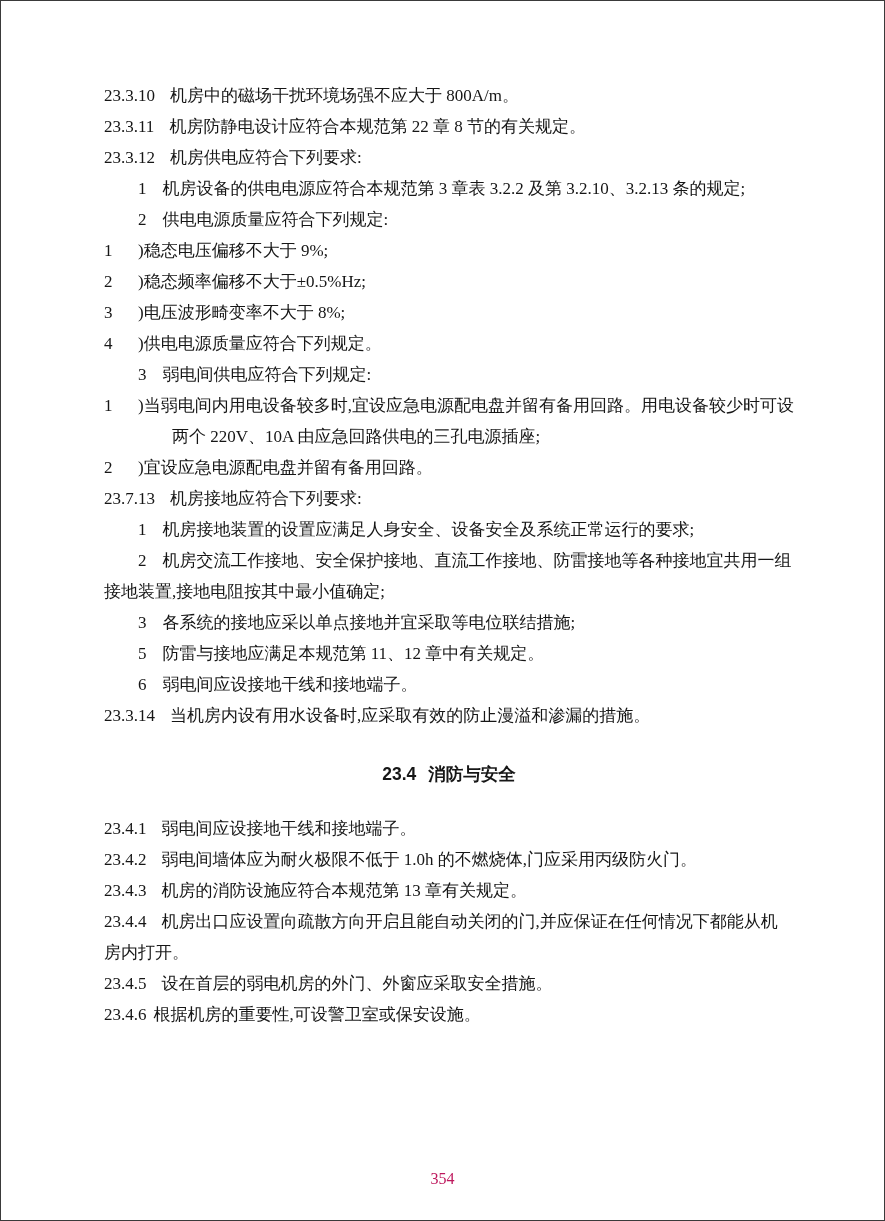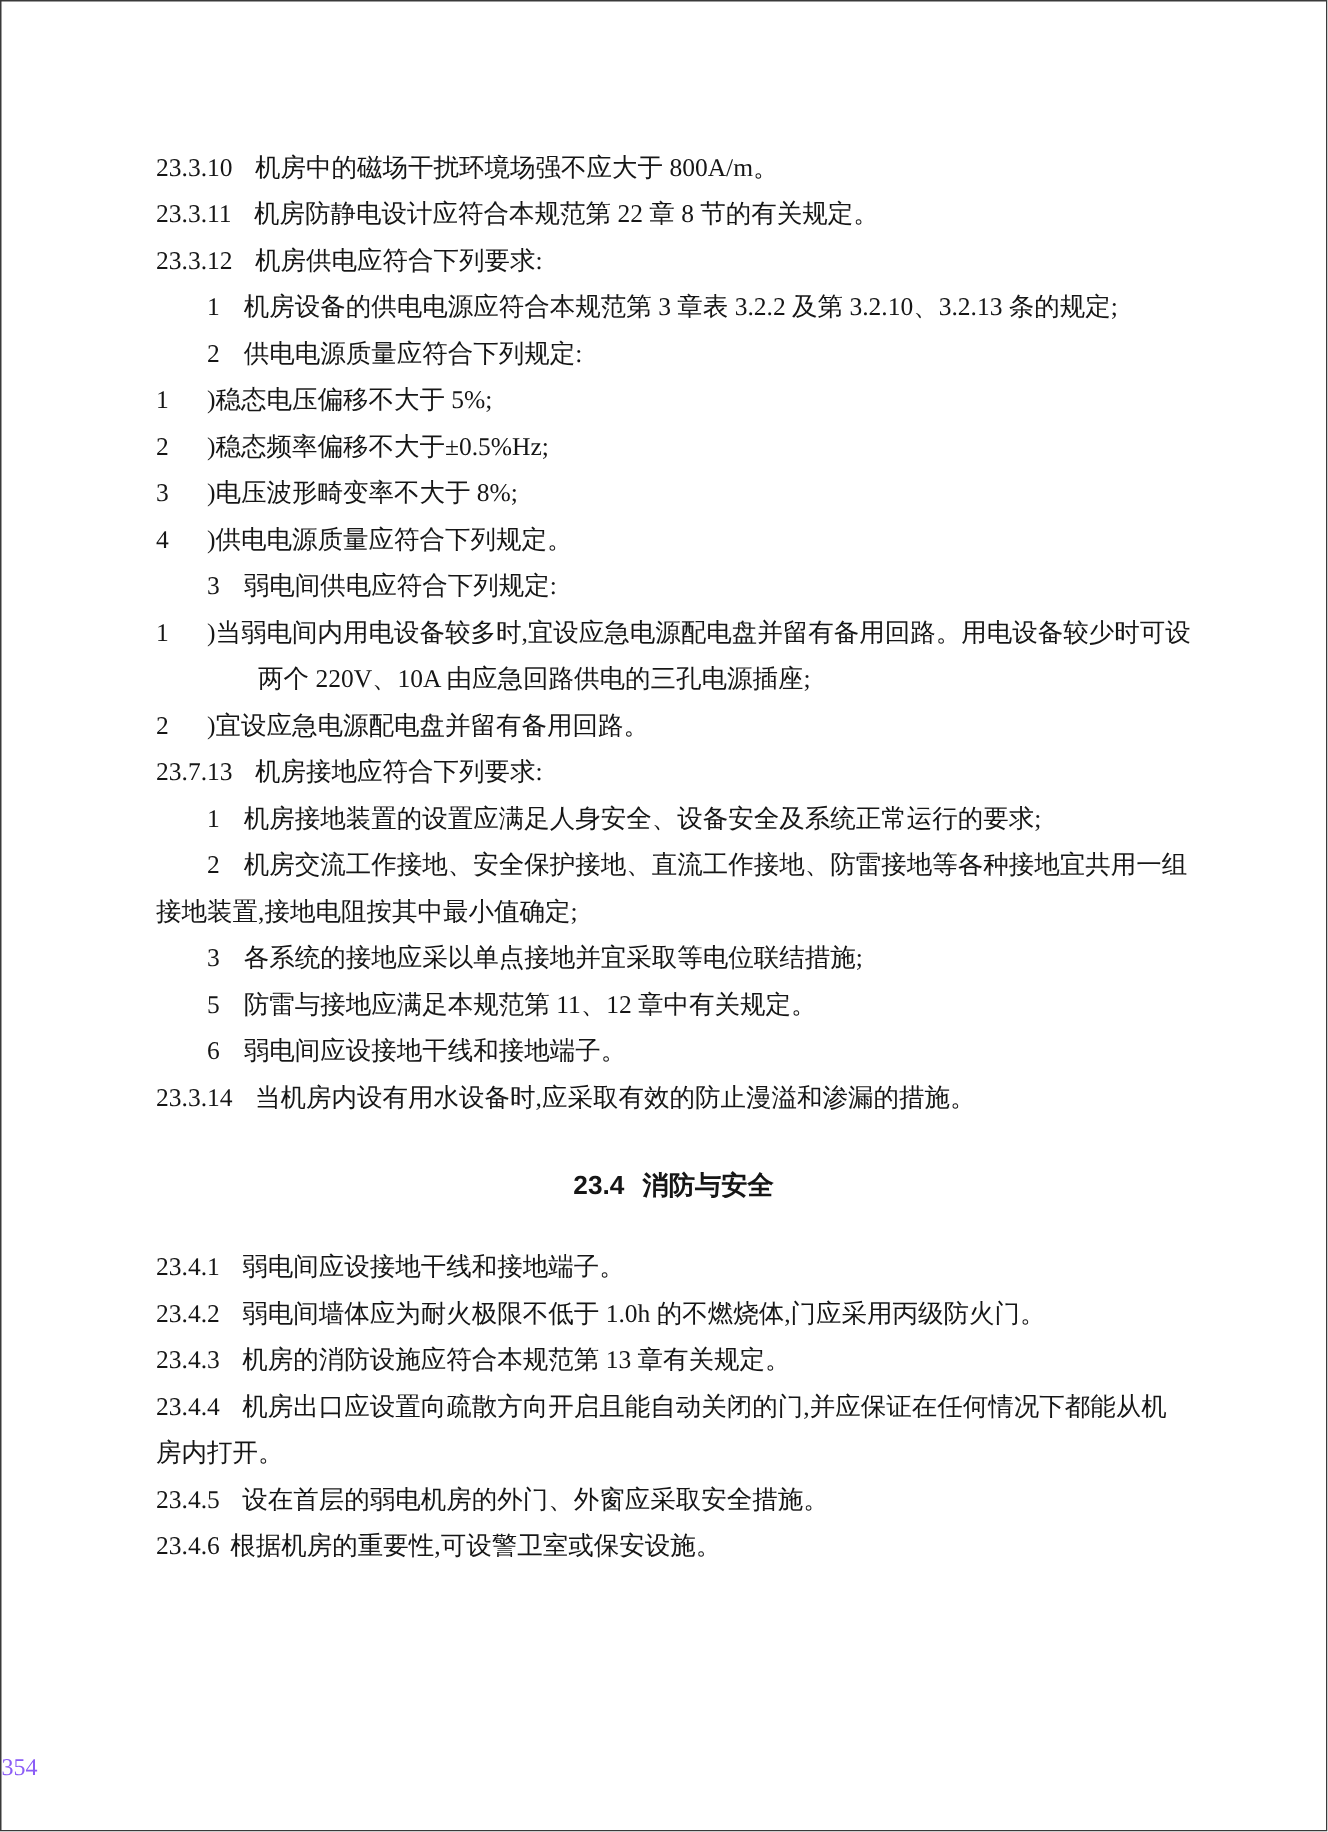--- a/index.html
+++ b/index.html
@@ -11,21 +11,21 @@
   }
   .page {
     position: relative;
     width: 885px; height: 1221px;
     background: #ffffff;
     border: 1px solid #3a3a3a;
     overflow: hidden;
   }
   .content {
     position: absolute;
-    top: 95px; left: 103px;
+    top: 79px; left: 103px;
     width: 690px;
   }
   .content p {
     font-size: 17px;
     line-height: 31px;
     margin: 0;
   }
   
   .c > .n { padding-right: 15px; }
   .c.tight > .n { padding-right: 7px; }
@@ -41,41 +41,42 @@
     font-weight: bold;
     font-size: 17.5px;
     line-height: 31px;
     margin: 28px 0 23px 0;
   }
   .hd .n2 { padding-right: 12px; }
   .footer {
     position: absolute;
     bottom: 32px; left: 0;
     width: 100%;
+    text-align: center;
     font-size: 16px;
-    color: #8b5cf6;
+    color: #be185d;
   }
 </style>
 </head>
 <body>
 
 <div class="page">
   <div class="content">
 
     <p class="c"><span class="n">23.3.10</span><span>机房中的磁场干扰环境场强不应大于 800A/m。</span></p>
 
     <p class="c"><span class="n">23.3.11</span><span>机房防静电设计应符合本规范第 22 章 8 节的有关规定。</span></p>
 
     <p class="c"><span class="n">23.3.12</span><span>机房供电应符合下列要求:</span></p>
 
     <p class="s"><span class="n">1</span><span>机房设备的供电电源应符合本规范第 3 章表 3.2.2 及第 3.2.10、3.2.13 条的规定;</span></p>
 
     <p class="s"><span class="n">2</span><span>供电电源质量应符合下列规定:</span></p>
 
-    <p class="pr"><span class="n">1</span><span>)稳态电压偏移不大于 5%;</span></p>
+    <p class="pr"><span class="n">1</span><span>)稳态电压偏移不大于 9%;</span></p>
 
     <p class="pr"><span class="n">2</span><span>)稳态频率偏移不大于±0.5%Hz;</span></p>
 
     <p class="pr"><span class="n">3</span><span>)电压波形畸变率不大于 8%;</span></p>
 
     <p class="pr"><span class="n">4</span><span>)供电电源质量应符合下列规定。</span></p>
 
     <p class="s"><span class="n">3</span><span>弱电间供电应符合下列规定:</span></p>
 
     <p class="pr"><span class="n">1</span><span>)当弱电间内用电设备较多时,宜设应急电源配电盘并留有备用回路。用电设备较少时可设两个 220V、10A 由应急回路供电的三孔电源插座;</span></p>

